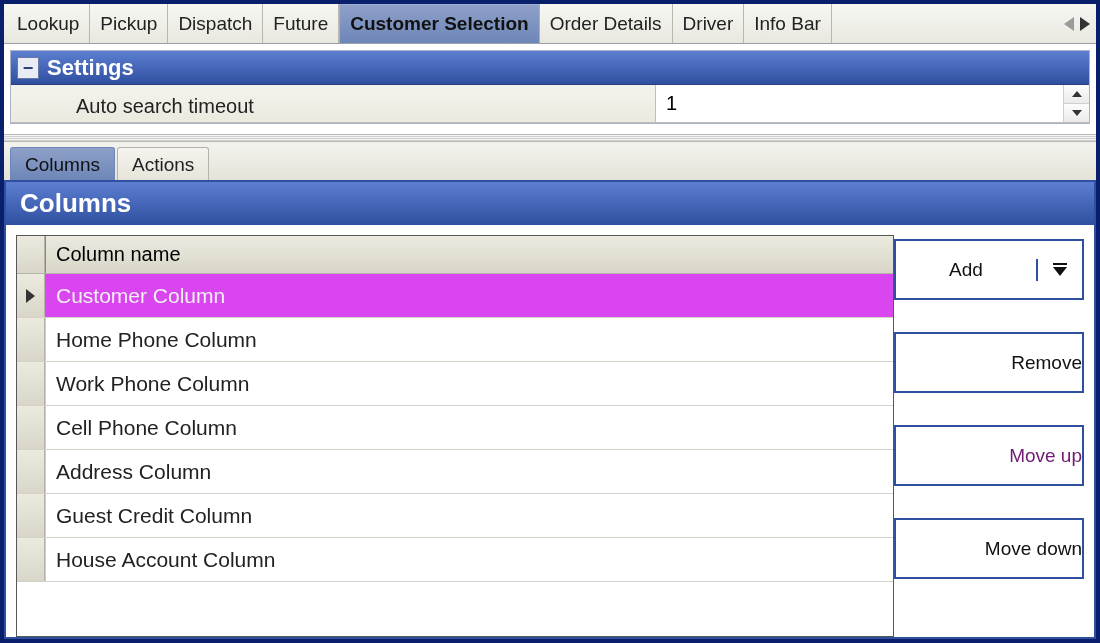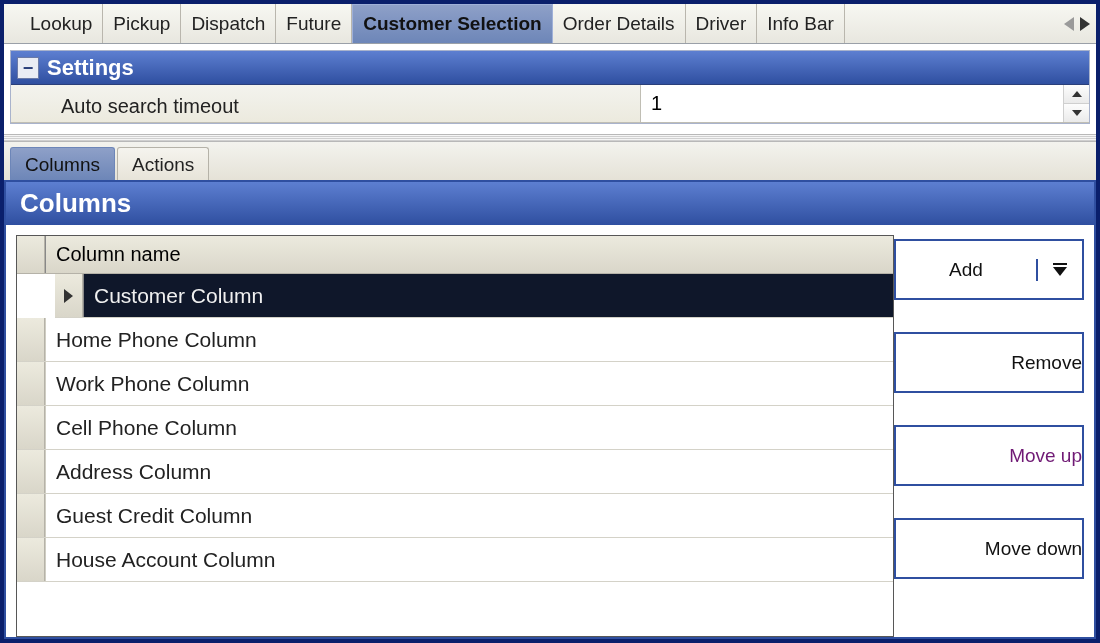--- a/index.html
+++ b/index.html
@@ -15,21 +15,21 @@
     background: #fff;
     display: flex; flex-direction: column;
     overflow: hidden;
   }
   
   .tabstrip {
     display: flex; align-items: stretch;
     height: 40px;
     background: linear-gradient(#f7f7f2, #e8e7df);
     border-bottom: 1px solid #9aa0a8;
-    padding-left: 16px;
+    padding-left: 3px;
     position: relative;
   }
   .tabstrip .tab {
     display: flex; align-items: center;
     padding: 0 10px;
     font-size: 19px;
     color: #222;
     border-right: 1px solid #b9b6ad;
     cursor: pointer;
     white-space: nowrap;
@@ -94,20 +94,21 @@
     background: linear-gradient(#f3f3ee, #eceade);
     border-bottom: 1px solid #c0beb4;
   }
   .settings-label {
     padding: 6px 14px 0 50px;
     font-size: 20px;
     color: #222;
     flex: 0 0 630px;
     display: flex; align-items: center;
     border-right: 1px solid #c0beb4;
+    margin-left: 15px;
   }
   .settings-value-wrap {
     flex: 1;
     display: flex; align-items: stretch;
     background: #fff;
   }
   .settings-value {
     flex: 1;
     border: none;
     padding: 0 10px;
@@ -226,21 +227,21 @@
     border-right: 1px solid #b5b2a8;
     display:flex; align-items:center; justify-content:center;
   }
   .grid-row .cell {
     flex:1; padding: 0 10px;
     font-size: 21px;
     border-left: 1px solid #cfcdc2;
     display:flex; align-items:center;
     color:#222;
   }
-  .grid-row.selected { background:#0f172a;margin-left:38px; }
+  .grid-row.selected { background:#d946ef; }
   .grid-row.selected .cell { color:#f0f0f0; border-left-color:#8a8a8a; }
   .grid-row.selected .row-handle::before {
     content:""; display:block;
     border-top:7px solid transparent;
     border-bottom:7px solid transparent;
     border-left:9px solid #333;
   }
   
   .btn-col {
     width: 190px;

